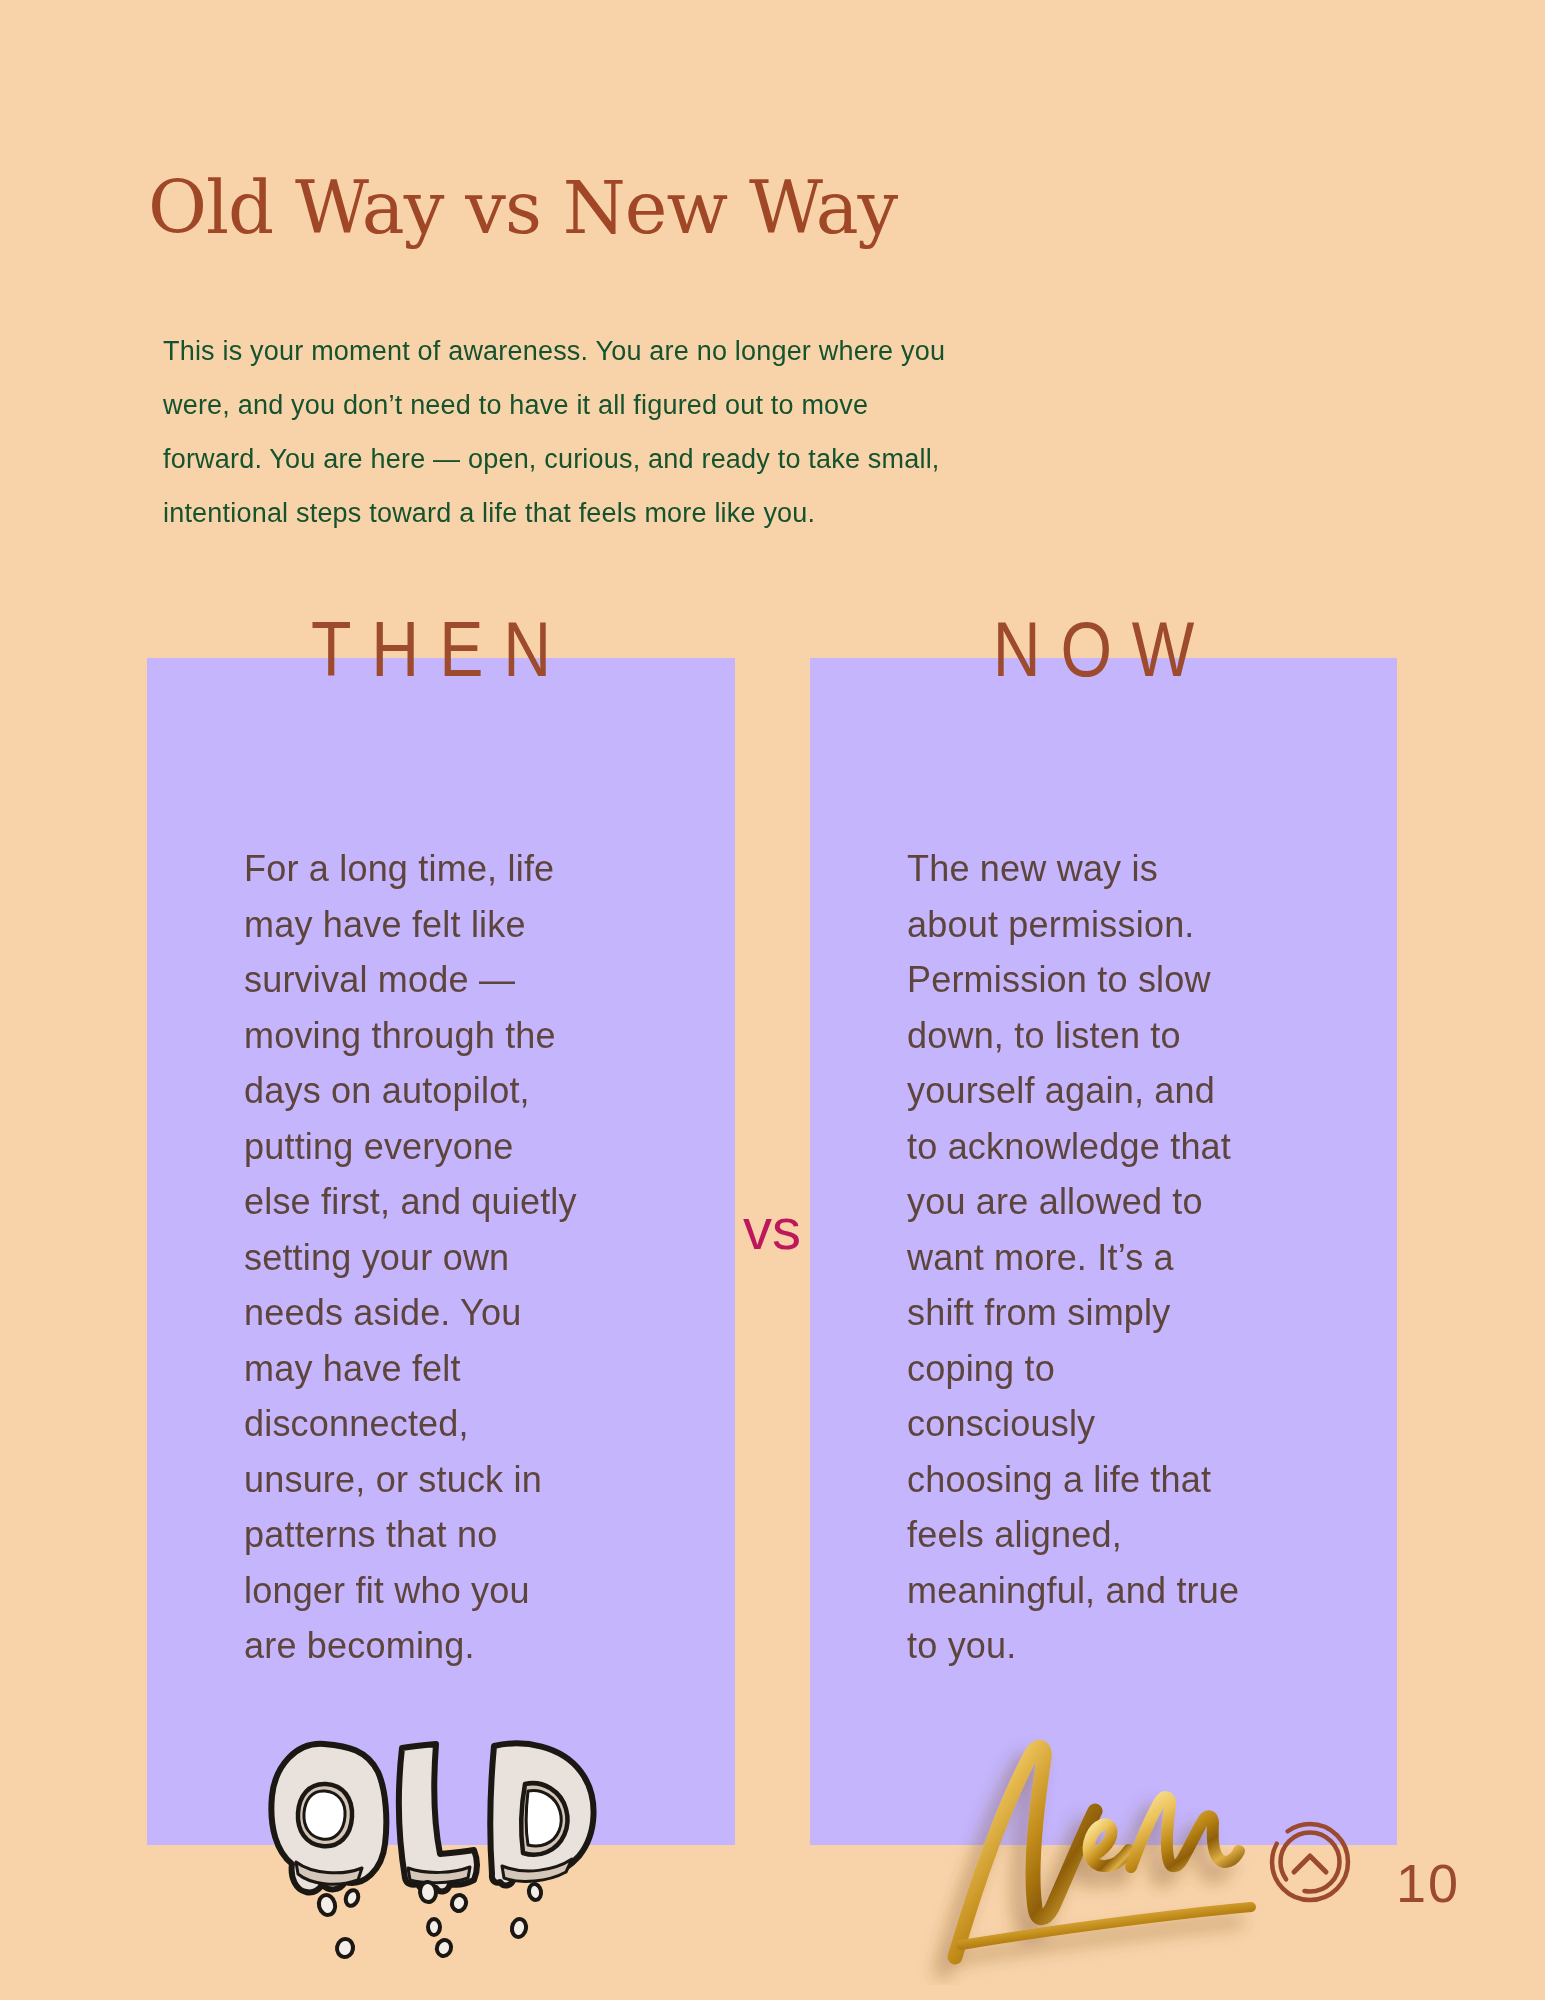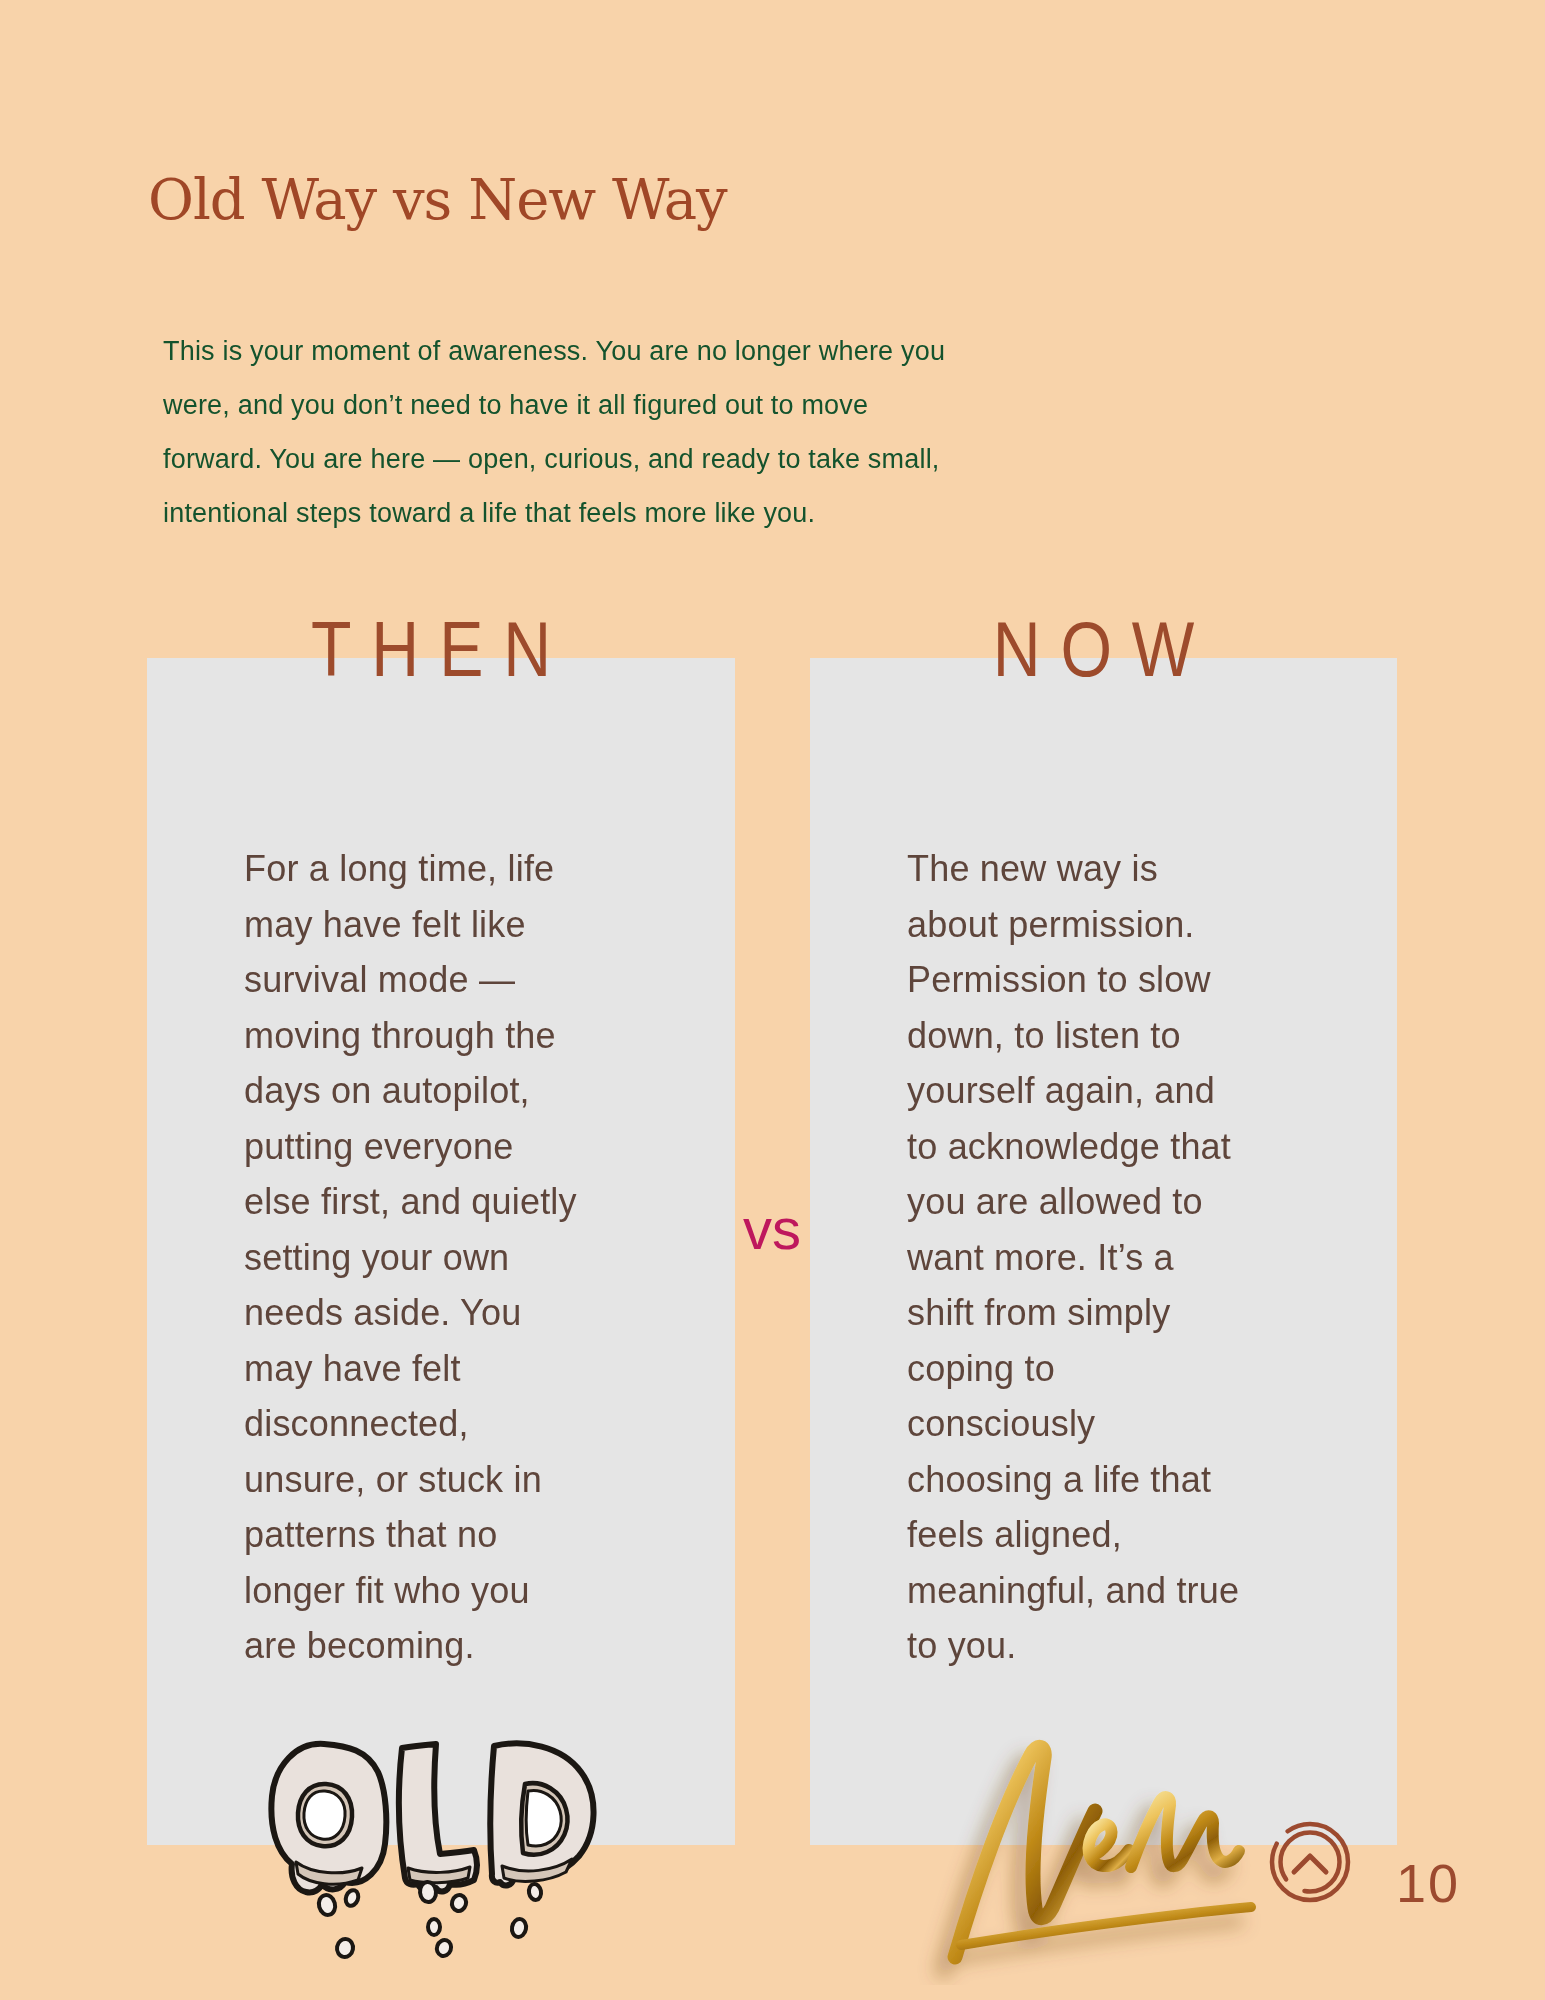--- a/index.html
+++ b/index.html
@@ -4,38 +4,38 @@
 <style>
   html,body{margin:0;padding:0;}
   body{font-family:"Liberation Sans",sans-serif;}
   .page{
     position:relative;width:1545px;height:2000px;overflow:hidden;
     background:#F8D3AA;
   }
   .title{
     position:absolute;left:148px;top:172px;margin:0;
     font-family:"DejaVu Serif",serif;font-weight:400;
-    font-size:56px;line-height:1;letter-spacing:-1px;color:#A04727;
+    font-size:72px;line-height:1;letter-spacing:-1px;color:#A04727;
     white-space:nowrap;
   }
   .intro{
     position:absolute;left:163px;top:324px;margin:0;width:1000px;
     font-size:27px;line-height:54px;color:#14532d;
     white-space:pre-line;letter-spacing:.2px;
   }
   .col-header{
     position:absolute;top:610px;margin:0;text-align:center;
     font-size:78px;line-height:1;font-weight:400;color:#9D4B2C;
     letter-spacing:.30em;transform:scaleX(.85);transform-origin:center;
     z-index:3;
   }
   .col-header.then{left:147px;width:588px;}
   .col-header.now{left:810px;width:587px;}
   .card{
-    position:absolute;top:658px;height:1187px;background:#e5e5e5;z-index:1;
+    position:absolute;top:658px;height:1187px;background:#c4b5fd;z-index:1;
   }
   .card.left{left:147px;width:588px;}
   .card.right{left:810px;width:587px;}
   .card p{
     position:absolute;left:97px;top:183px;margin:0;
     font-size:36px;line-height:55.5px;color:#5E453B;
     white-space:pre-line;letter-spacing:.2px;
   }
   .vs{
     position:absolute;left:722px;top:1200px;width:100px;margin:0;

